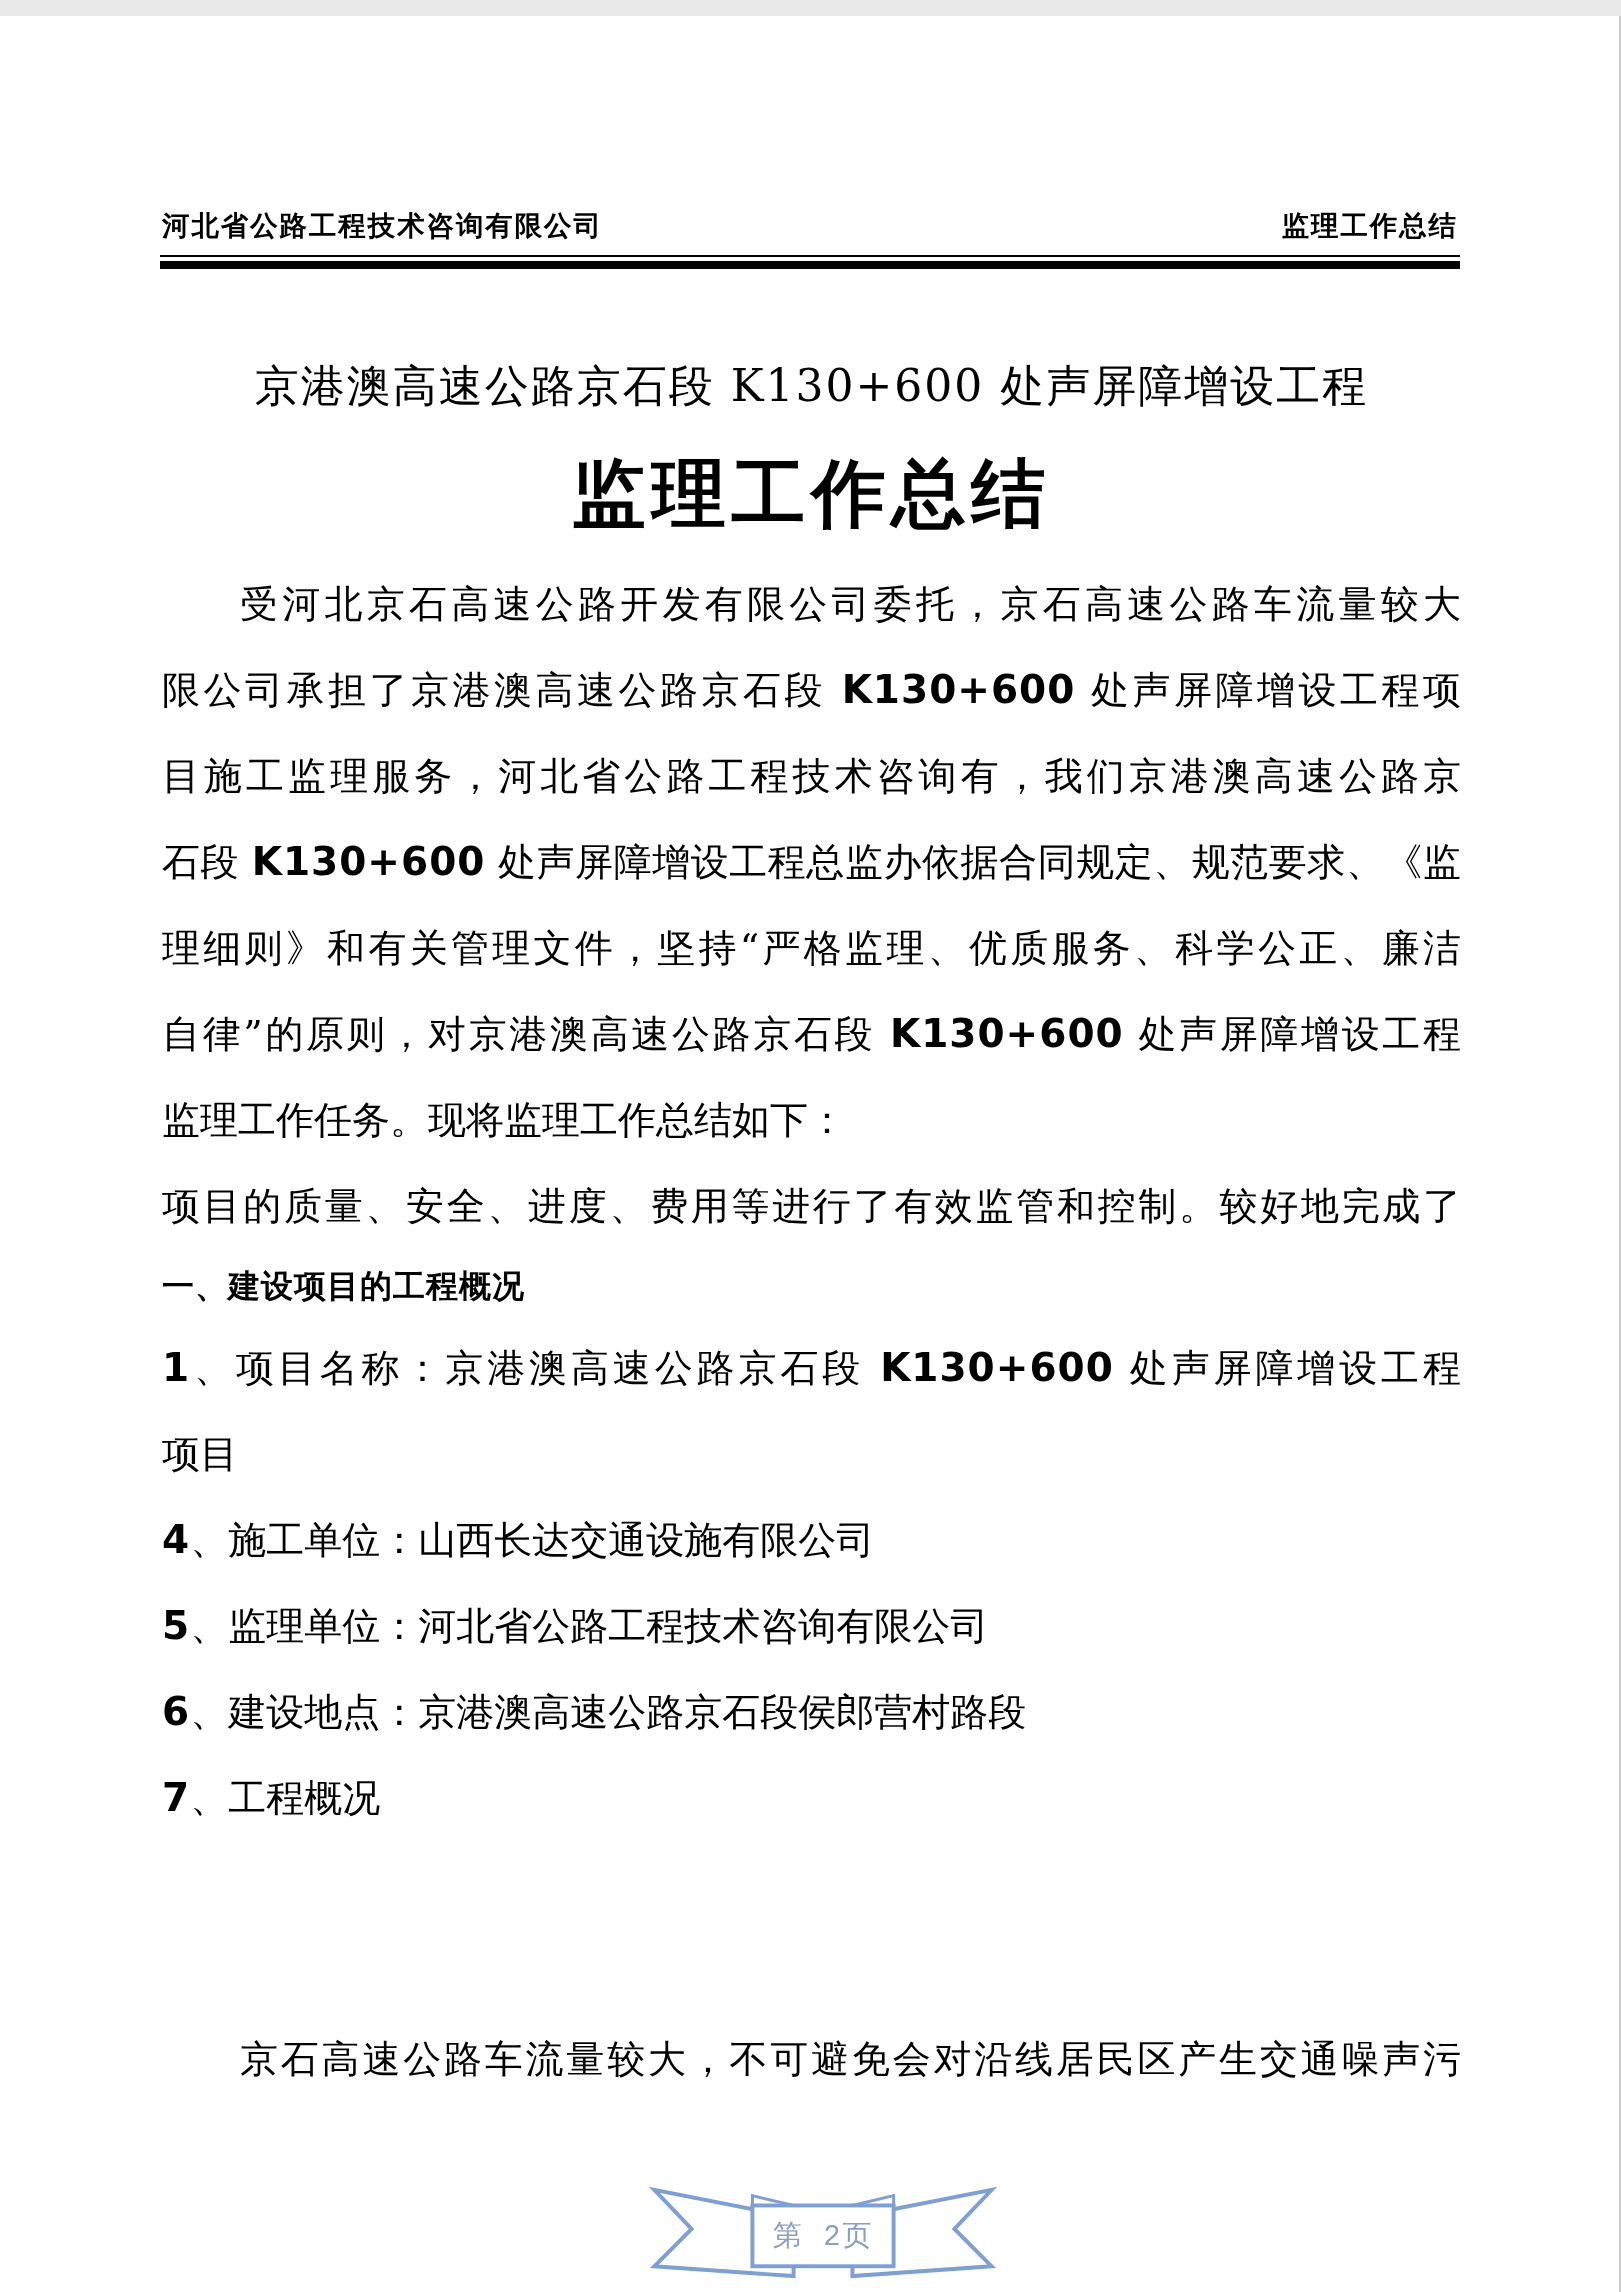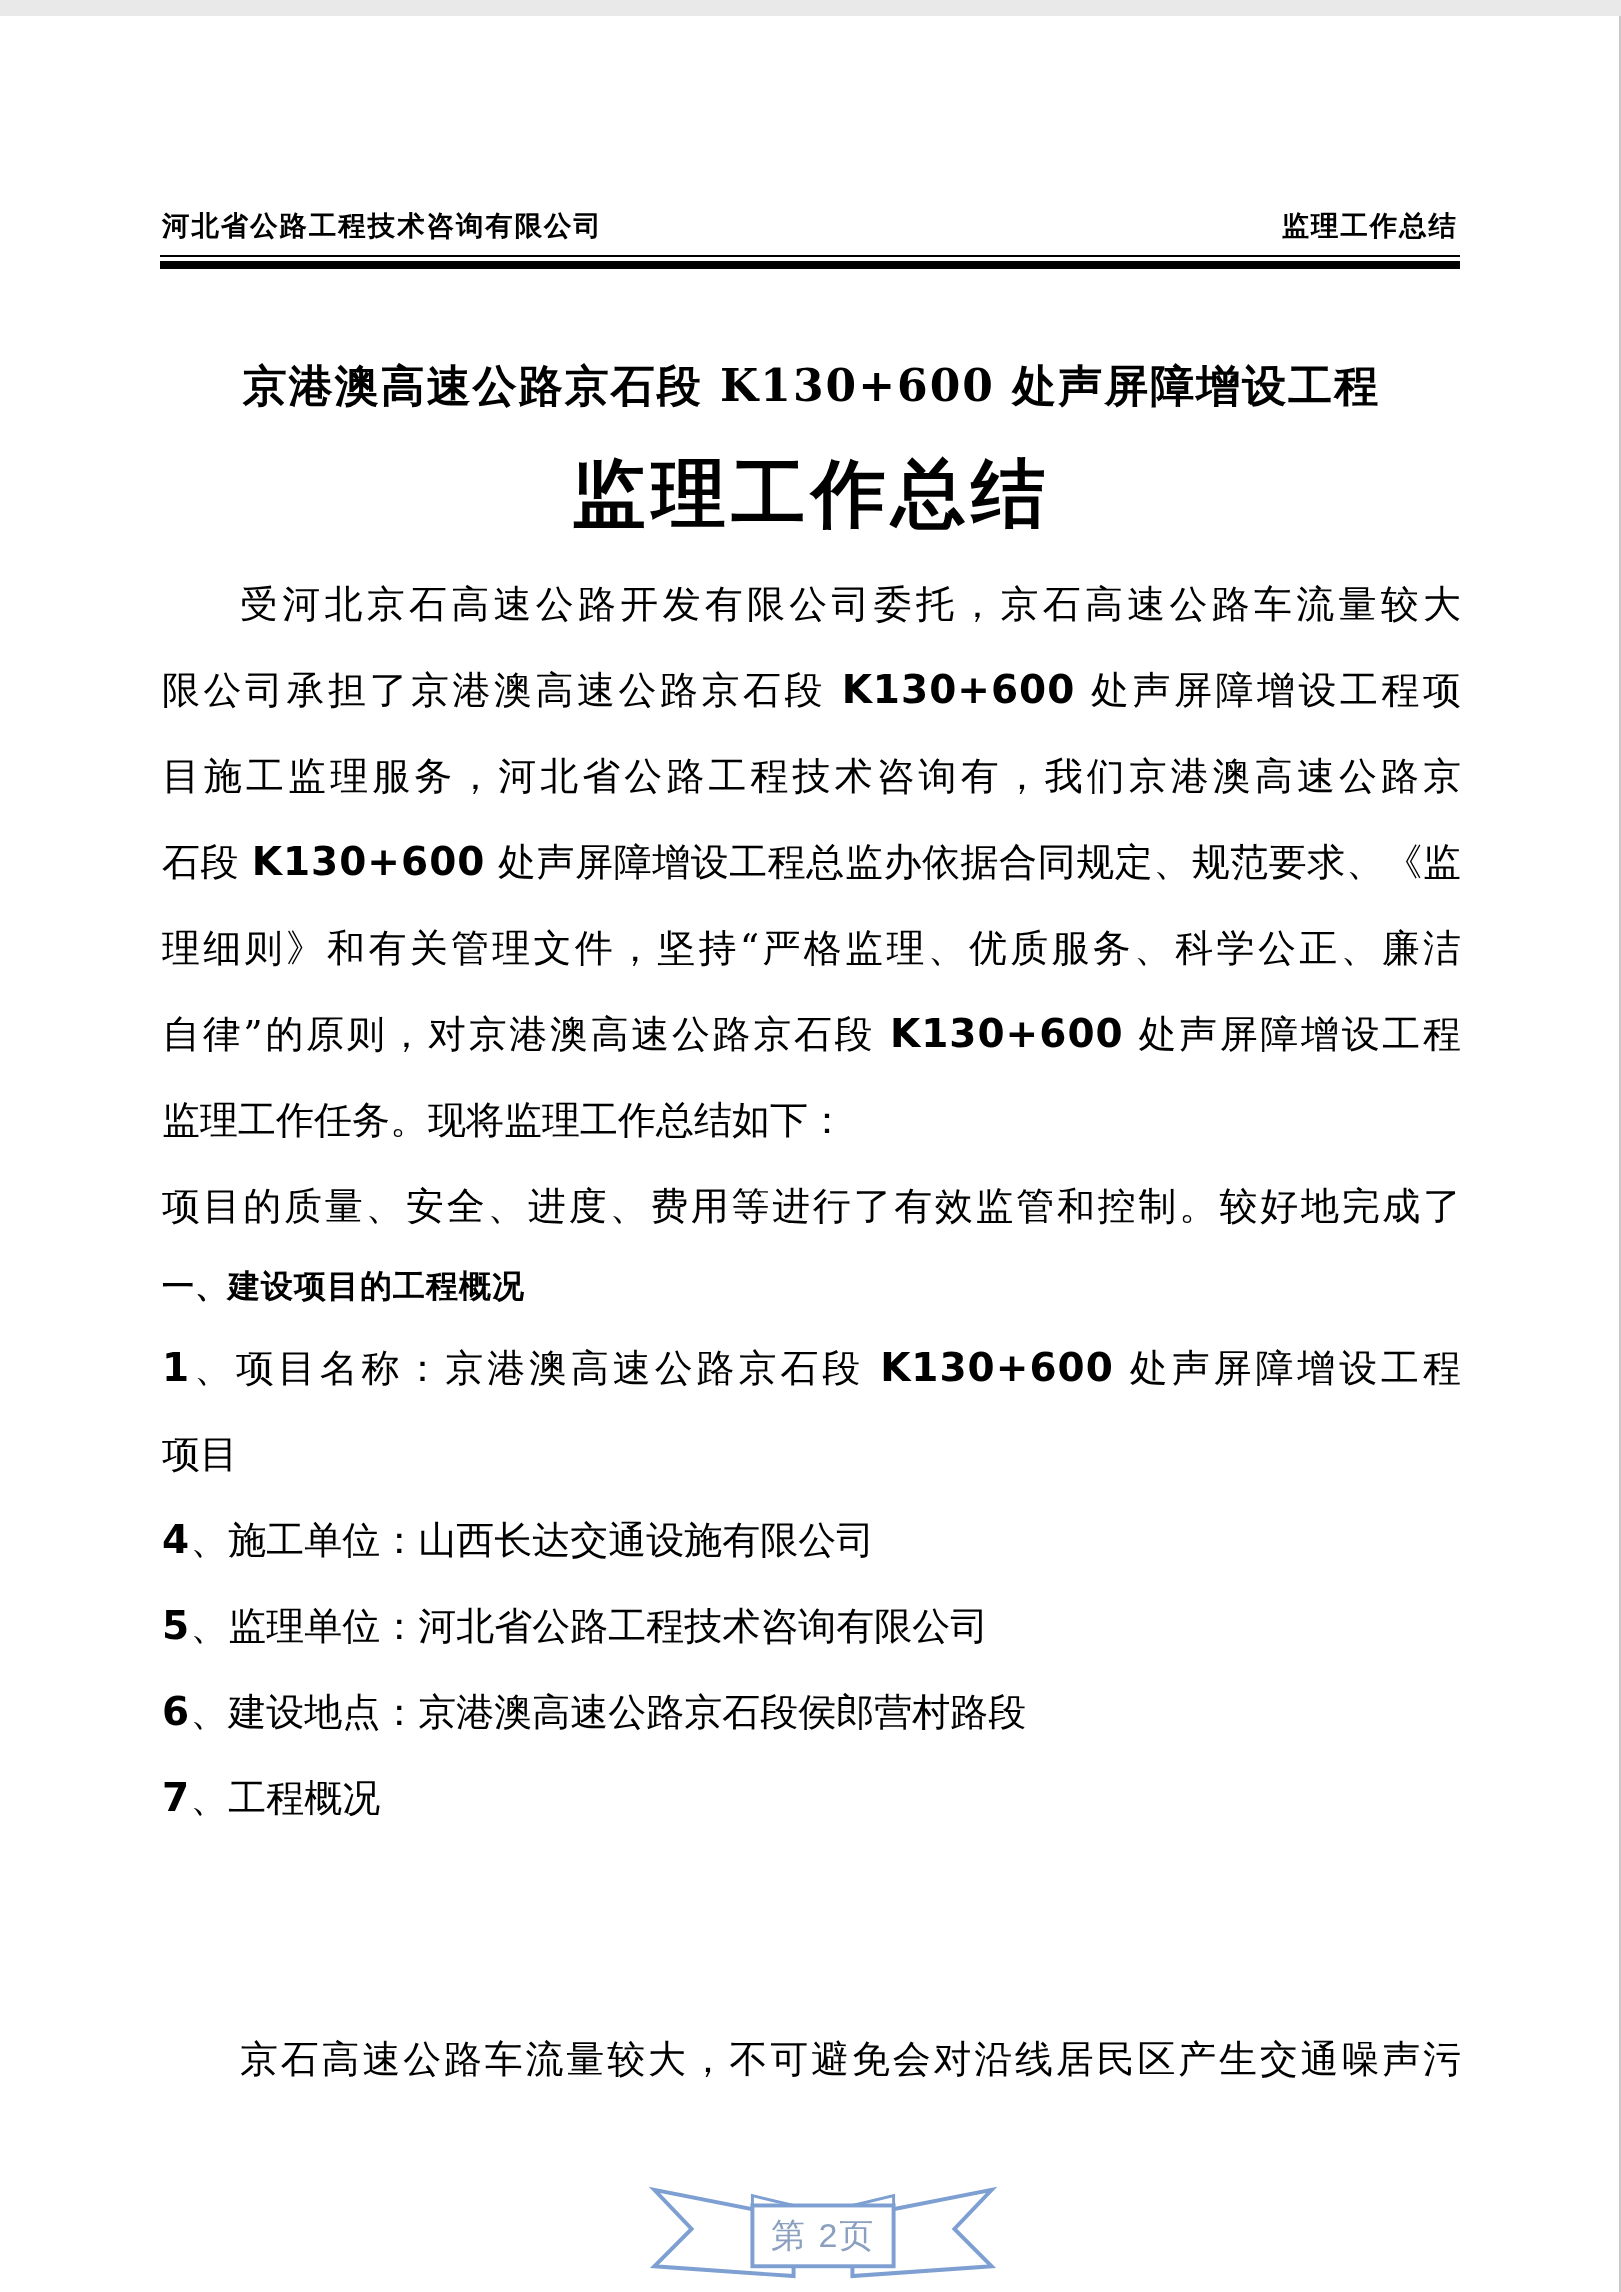--- a/index.html
+++ b/index.html
@@ -23,21 +23,21 @@
   }
   .hdr-rule{
     position:absolute;left:160px;right:159px;top:239px;
     border-top:2.9px solid #000;
     height:3.9px;
     border-bottom:8.8px solid #000;
   }
   
   .doc-title{
     position:absolute;left:162px;width:1299px;top:341px;
-    text-align:center;font-size:44px;font-weight:700;letter-spacing:2px;
+    text-align:center;font-size:44px;font-weight:400;letter-spacing:2px;
     white-space:nowrap;
   }
   .doc-subtitle{
     position:absolute;left:162px;width:1299px;top:429px;
     text-align:center;font-size:74px;font-weight:700;letter-spacing:5.9px;
   }
   
   .body-block{position:absolute;left:162px;width:1299px;font-size:38px;line-height:86px;}
   .p1{top:545px;}
   .sec-head{top:1227px;font-weight:700;font-size:32px;letter-spacing:1px;}
@@ -52,22 +52,22 @@
   }
   
   .ribbon{
     position:absolute;top:2162px;left:calc(50% + 13.7px);
     width:353px;height:102px;transform:translateX(-50%);
   }
   .ribbon svg{position:absolute;left:0;top:0;}
   .ribbon-label{
     position:absolute;left:106px;top:27.4px;width:141px;height:61px;
     display:flex;align-items:center;justify-content:center;
-    font-size:34px;letter-spacing:2px;
-    font-family:Liberation Sans, sans-serif;
+    font-size:29px;letter-spacing:2px;
+    font-family:Liberation Mono, monospace;
   }
 </style>
 </head>
 <body>
 
 <div class="page">
 
   <div class="hdr">
     <span>河北省公路工程技术咨询有限公司</span>
     <span>监理工作总结</span>

